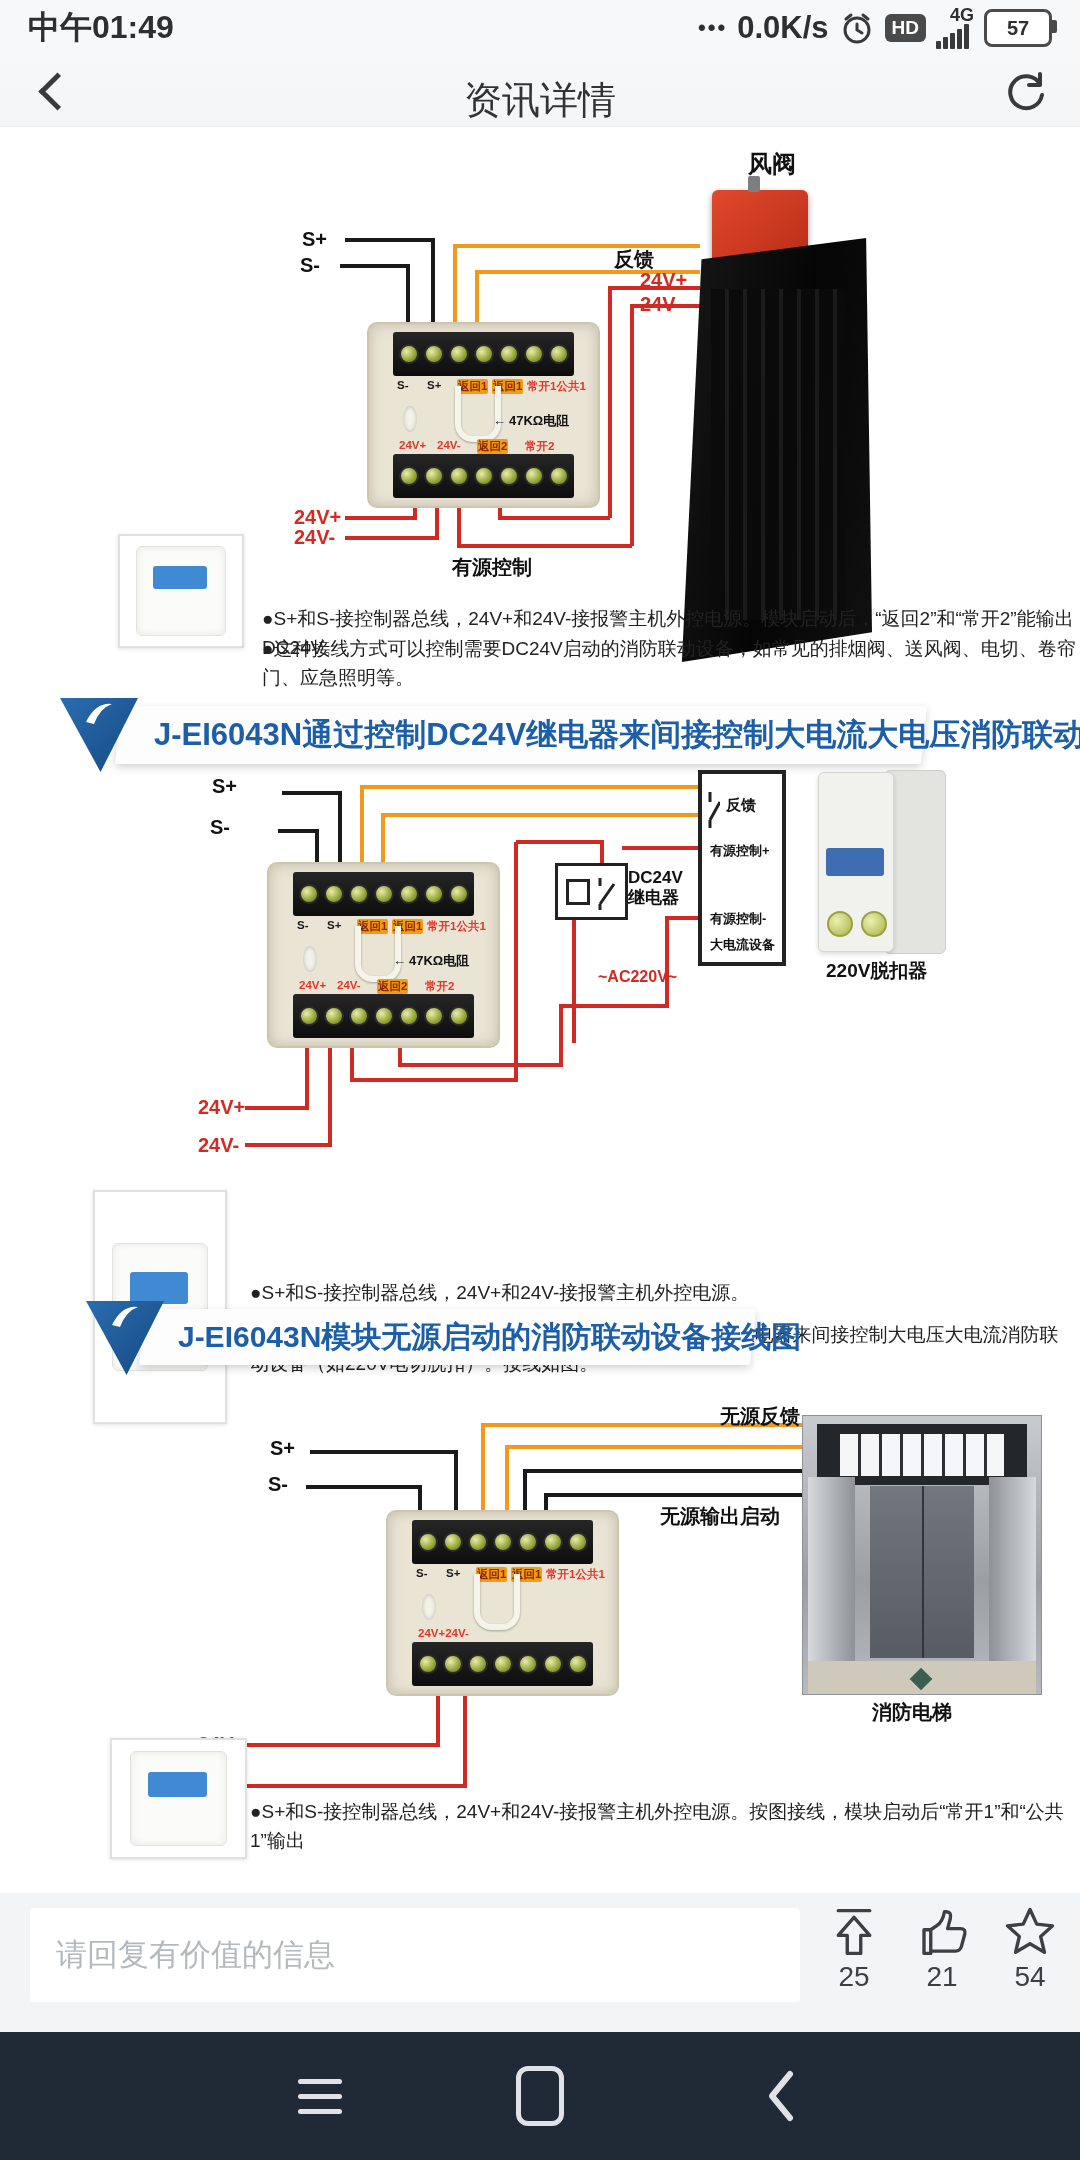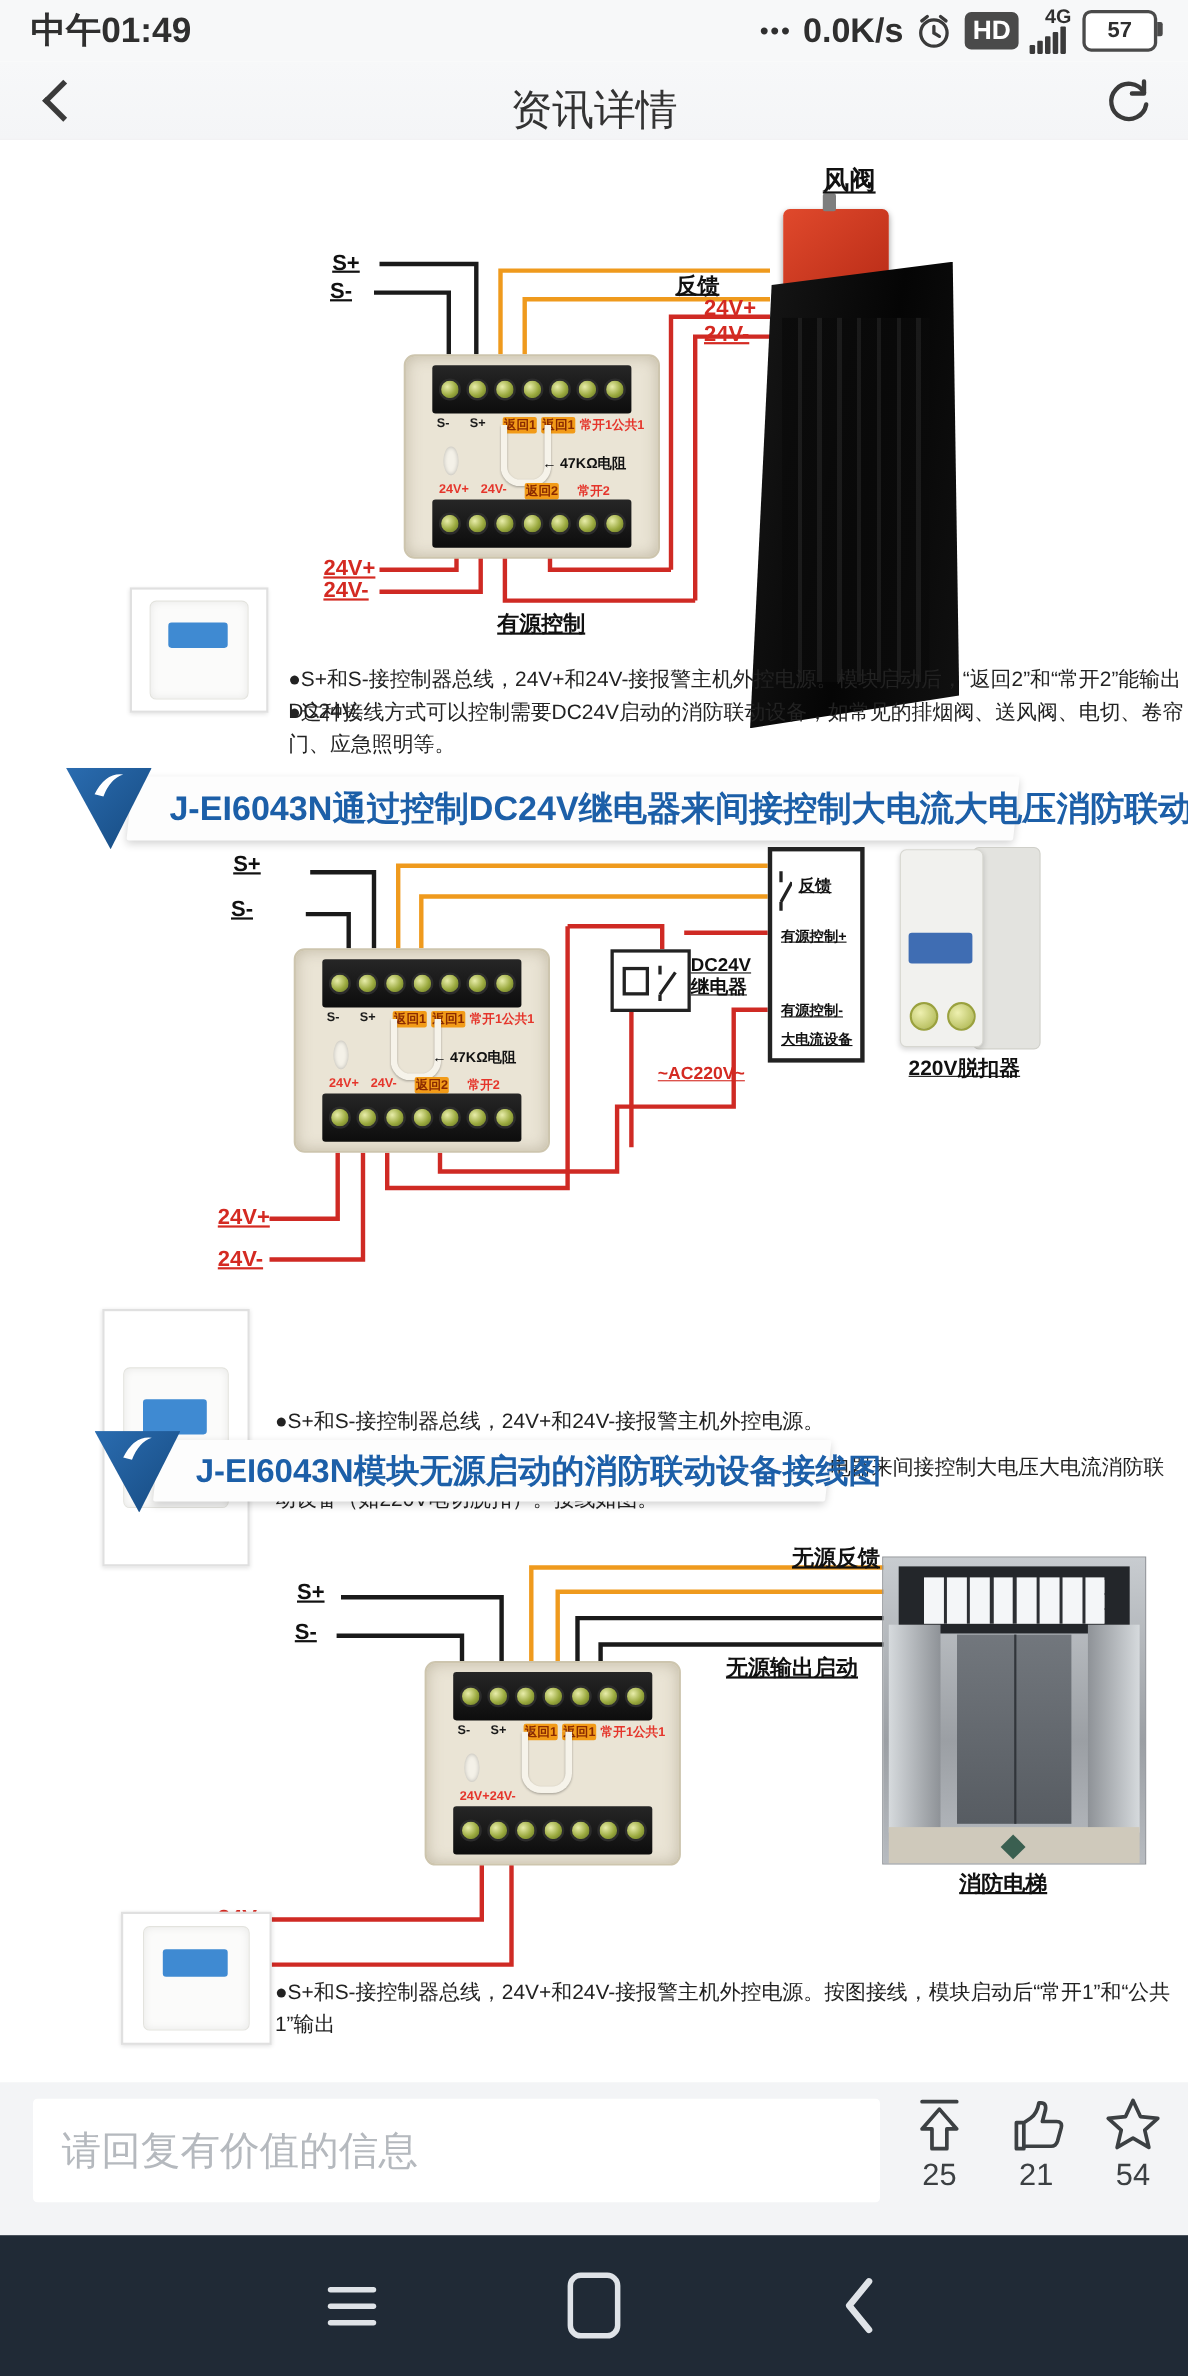--- a/index.html
+++ b/index.html
@@ -5,40 +5,40 @@
   html,body{margin:0;padding:0;background:#e9e9e9;}
   .screen{position:relative;width:1080px;height:2160px;margin:0 auto;background:#ffffff;overflow:hidden;
           font-family:"Liberation Sans","DejaVu Sans",sans-serif;color:#2b2b2b;}
   
   .statusbar{position:absolute;left:0;top:0;width:1080px;height:56px;background:#f7f8f9;
              display:flex;align-items:center;justify-content:space-between;padding:0 28px;box-sizing:border-box;}
   .sb-time{font-size:32px;font-weight:700;color:#2f2f2f;}
   .sb-right{display:flex;align-items:center;gap:10px;}
   .sb-dots{font-size:22px;letter-spacing:2px;color:#2f2f2f;font-weight:700;}
   .sb-speed{font-size:31px;font-weight:700;color:#2f2f2f;}
-  .hd-badge{background:#4a4a4a;color:#fff;font-size:24px;font-weight:700;border-radius:6px;padding:3px 7px;}
+  .hd-badge{background:#4a4a4a;color:#fff;font-size:19px;font-weight:700;border-radius:6px;padding:3px 7px;}
   .sig{display:flex;align-items:flex-end;gap:2px;height:26px;}
   .sig i{display:block;width:5px;background:#3a3a3a;border-radius:1px;}
   .sig-wrap{position:relative;display:flex;flex-direction:column;align-items:flex-start;}
   .sig-4g{font-size:18px;font-weight:700;color:#2f2f2f;line-height:16px;margin-left:14px;}
   .battery{position:relative;width:62px;height:32px;border:3px solid #4a4a4a;border-radius:8px;
            display:flex;align-items:center;justify-content:center;background:#fff;}
   .battery:after{content:"";position:absolute;right:-8px;top:8px;width:5px;height:13px;background:#4a4a4a;border-radius:0 2px 2px 0;}
   .battery span{font-size:20px;font-weight:700;color:#2f2f2f;}
   
   .navbar{position:absolute;left:0;top:56px;width:1080px;height:70px;background:linear-gradient(#f7f8f9,#f4f5f7);
           display:flex;align-items:flex-end;justify-content:center;border-bottom:1px solid #ededef;}
   .nav-title{font-size:38px;color:#333;}
   .nav-back{position:absolute;left:34px;top:14px;width:40px;height:44px;cursor:pointer;}
   .nav-back:before{content:"";position:absolute;left:10px;top:8px;width:22px;height:22px;
                    border-left:5px solid #3a3a3a;border-bottom:5px solid #3a3a3a;transform:rotate(45deg);}
   .nav-refresh{position:absolute;right:30px;top:12px;width:48px;height:48px;cursor:pointer;}
   
   .abs{position:absolute;}
-  .dlabel{position:absolute;font-weight:700;font-size:20px;color:#111;white-space:nowrap;text-decoration:underline;}
+  .dlabel{position:absolute;font-weight:700;font-size:20px;color:#111;white-space:nowrap;}
   .dlabel.red{color:#d42a22;}
   .bullet{position:absolute;font-size:19px;font-weight:500;color:#222;width:815px;line-height:1.55;}
   .wires{position:absolute;left:0;top:0;pointer-events:none;}
   
   .module{position:absolute;width:233px;height:186px;}
   .m-plate{position:absolute;left:0;top:0;right:0;bottom:0;background:#eae4d5;border:2px solid #cdc5ae;border-radius:10px;
            box-shadow:inset 0 0 14px rgba(120,110,80,.35);}
   .m-strip{position:absolute;left:26px;width:181px;height:44px;background:linear-gradient(#262626,#0d0d0d);
            border-radius:3px;display:flex;align-items:center;justify-content:space-around;padding:0 3px;box-sizing:border-box;}
   .m-strip.top{top:10px;}.m-strip.bot{top:132px;}
@@ -94,21 +94,21 @@
   .elev .doors:before{content:"";position:absolute;left:50%;top:0;width:2px;height:100%;background:#31353a;}
   .elev .floor{position:absolute;left:2%;bottom:0;width:96%;height:12%;background:#cfc9bb;}
   .elev .floor:before{content:"";position:absolute;left:46%;top:30%;width:16px;height:16px;background:#3a5f50;transform:rotate(45deg);}
   
   .backtop{position:absolute;left:907px;top:1717px;width:132px;height:132px;border-radius:50%;background:#e85149;
            box-shadow:0 4px 10px rgba(0,0,0,.25);z-index:30;display:flex;flex-direction:column;align-items:center;cursor:pointer;}
   .backtop .bt-label{color:#fff;font-size:26px;font-weight:700;margin-top:-4px;}
   
   .commentbar{position:absolute;left:0;top:1893px;width:1080px;height:139px;background:#f3f4f6;}
   .comment-input{position:absolute;left:30px;top:15px;width:770px;height:94px;background:#fff;border:none;outline:none;
-                 border-radius:4px;font-size:36px;padding:0 26px;box-sizing:border-box;color:#555;
+                 border-radius:4px;font-size:31px;padding:0 26px;box-sizing:border-box;color:#555;
                  font-family:"Liberation Sans","DejaVu Sans",sans-serif;}
   .comment-input::placeholder{color:#b5b9be;}
   .cb-action{position:absolute;top:12px;width:80px;display:flex;flex-direction:column;align-items:center;cursor:pointer;}
   .cb-count{font-size:28px;color:#3c4043;margin-top:2px;}
   
   .andnav{position:absolute;left:0;top:2032px;width:1080px;height:128px;background:#202a36;
           display:flex;align-items:center;}
   .an-btn{position:absolute;top:34px;width:80px;height:60px;display:flex;align-items:center;justify-content:center;cursor:pointer;}
   .hamb{display:flex;flex-direction:column;gap:10px;}
   .hamb i{display:block;width:44px;height:5px;background:#dfe3e8;border-radius:3px;}

